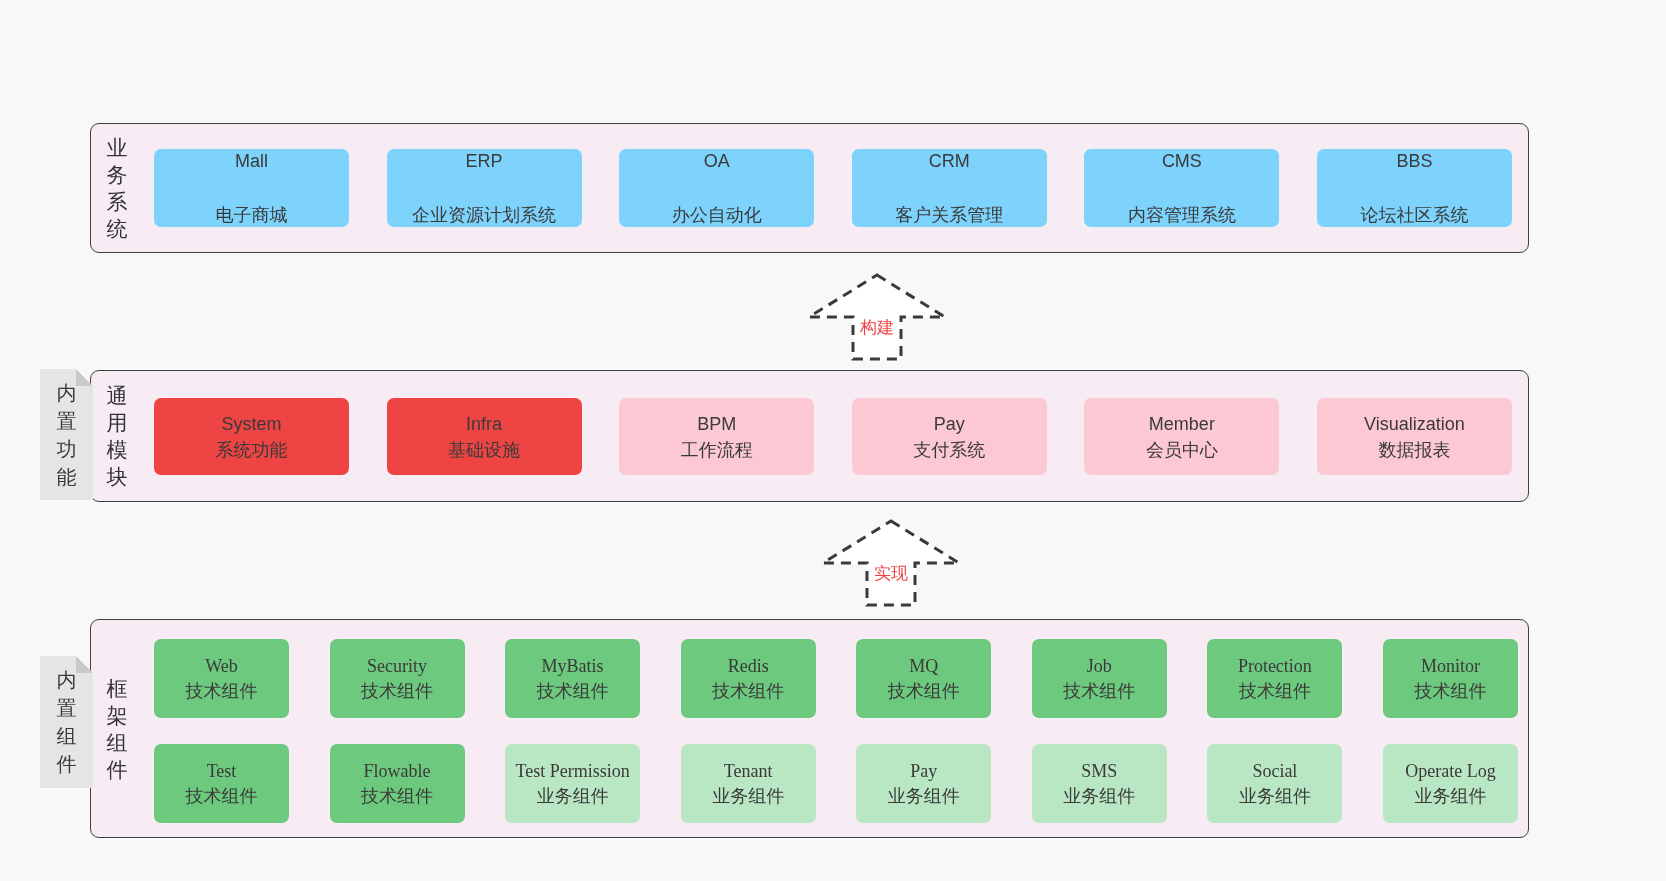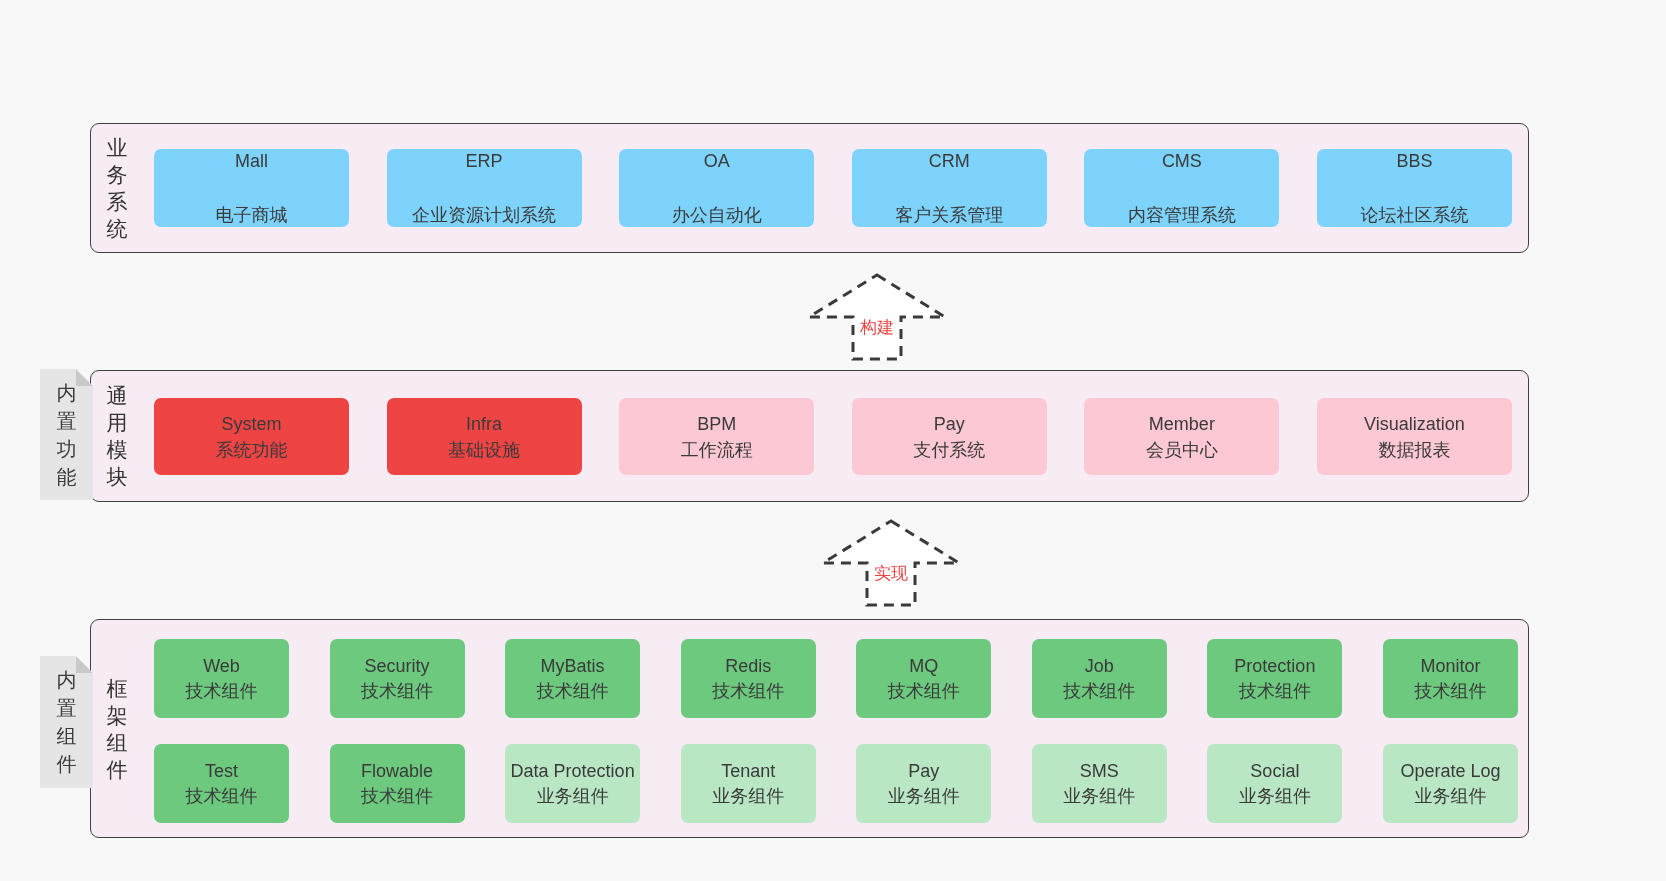--- a/index.html
+++ b/index.html
@@ -33,21 +33,21 @@
   .row-fw{height:79px;right:10px;}
   .row-fw1{top:19px;}
   .row-fw2{top:124px;}
 
   .box{
     border-radius:7px;display:flex;flex-direction:column;
     align-items:center;justify-content:center;text-align:center;
     font-size:18px;line-height:26px;color:#3a3a3a;
   }
   .row-business .box,.row-modules .box{width:195px;}
-  .row-fw .box{width:135px;line-height:25px;}
+  .row-fw .box{width:135px;line-height:25px;font-family:Liberation Serif, serif;}
 
   .blue{background:#7dd3fc;gap:28px;}
   .red{background:#ef4444;}
   .pink{background:#fcc8d3;}
   .green{background:#6cc97e;}
   .lightgreen{background:#b9e6c3;}
 
   
   .sticky{
     position:absolute;left:40px;width:53px;background:#e5e5e5;z-index:3;
@@ -201,21 +201,21 @@
     <div class="row row-fw row-fw2">
       <div class="box green">
         <div>Test</div>
         <div>技术组件</div>
       </div>
       <div class="box green">
         <div>Flowable</div>
         <div>技术组件</div>
       </div>
       <div class="box lightgreen">
-        <div>Data Protection</div>
+        <div>Test Permission</div>
         <div>业务组件</div>
       </div>
       <div class="box lightgreen">
         <div>Tenant</div>
         <div>业务组件</div>
       </div>
       <div class="box lightgreen">
         <div>Pay</div>
         <div>业务组件</div>
       </div>

